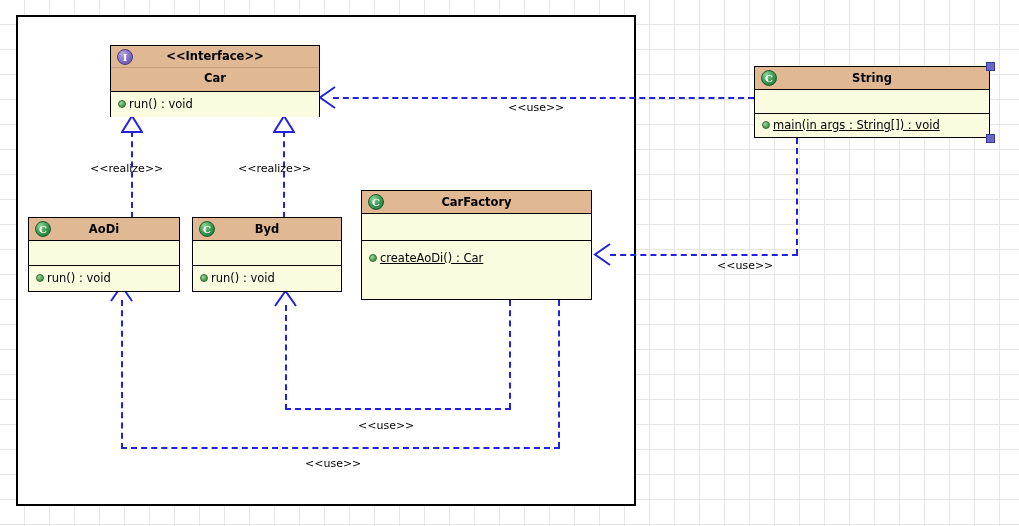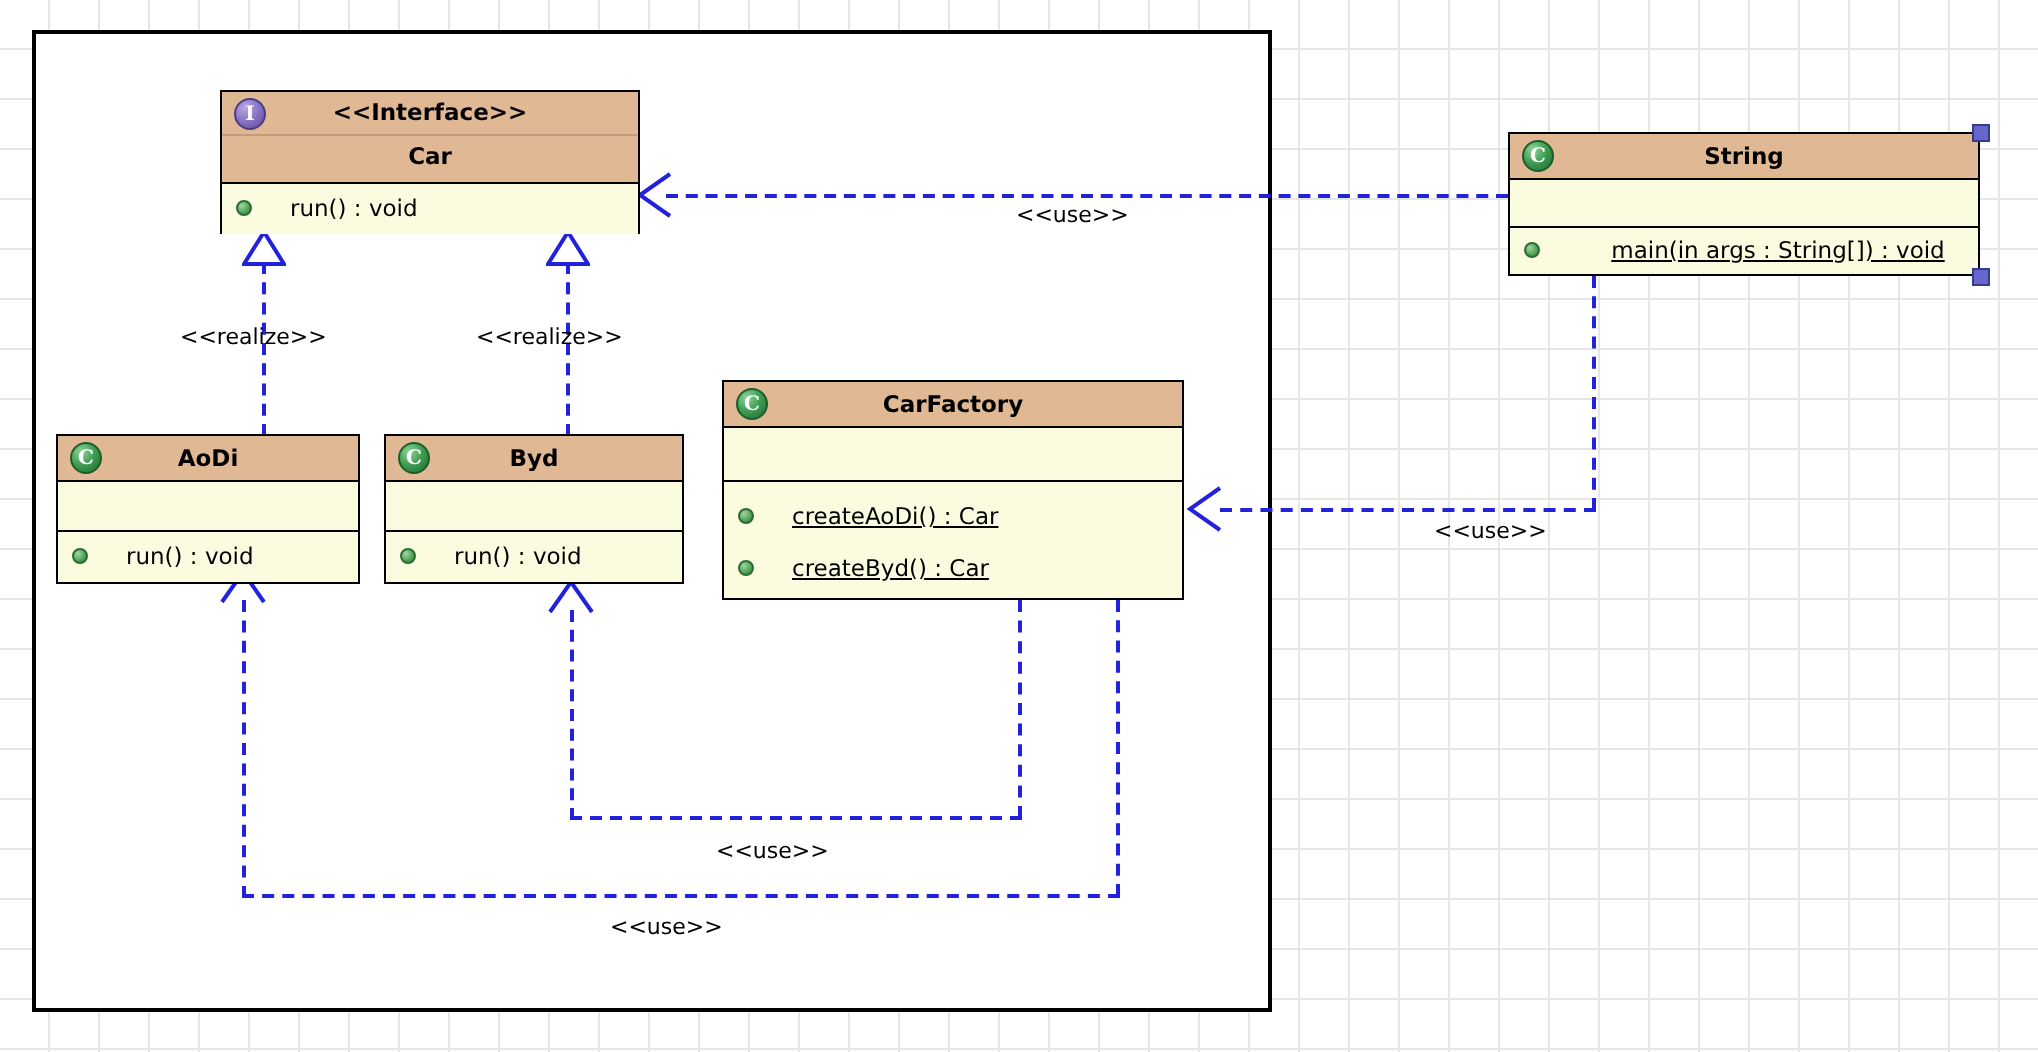--- a/index.html
+++ b/index.html
@@ -65,21 +65,21 @@
     box-sizing: border-box;
   }
   .uml-ops {
     background: #fbfbe0;
     box-sizing: border-box;
   }
   .member {
     font-size: 11.5px;
     color: #000000;
     line-height: 16px;
-    padding-left: 34px;
+    padding-left: 18px;
     position: relative;
     white-space: nowrap;
   }
   .member.static > span.mtext { text-decoration: underline; }
   .vis-dot {
     position: absolute;
     left: 7px;
     top: 50%;
     margin-top: -4px;
     width: 8px;
@@ -273,40 +273,36 @@
 
   <div class="uml-box" style="left:361px; top:190px; width:231px; height:110px;">
     <div class="uml-header" style="height:23px;">
       <div class="uml-header-row" style="height:22px; line-height:22px;">
         <span class="type-icon cls">C</span>
         <span>CarFactory</span>
       </div>
     </div>
     <div class="uml-attrs" style="height:27px;"></div>
     <div class="uml-ops" style="height:58px; padding-top:9px;">
-      <div class="member static" style="margin-bottom:10px;">
+      <div class="member static" style="">
         <span class="vis-dot"></span>
         <span class="mtext">createAoDi() : Car</span>
-      </div>
-      <div class="member static">
-        <span class="vis-dot"></span>
-        <span class="mtext">createByd() : Car</span>
       </div>
     </div>
   </div>
 
   <div class="uml-box" style="left:754px; top:66px; width:236px; height:72px;">
     <div class="uml-header" style="height:23px;">
       <div class="uml-header-row" style="height:22px; line-height:22px;">
         <span class="type-icon cls">C</span>
         <span>String</span>
       </div>
     </div>
     <div class="uml-attrs" style="height:24px;"></div>
-    <div class="uml-ops" style="height:23px; padding-top:3px;text-align:center;">
+    <div class="uml-ops" style="height:23px; padding-top:3px;">
       <div class="member static">
         <span class="vis-dot"></span>
         <span class="mtext">main(in args : String[]) : void</span>
       </div>
     </div>
   </div>
 
   <div class="handle" style="left:986px; top:62px;"></div>
   <div class="handle" style="left:986px; top:134px;"></div>
 

